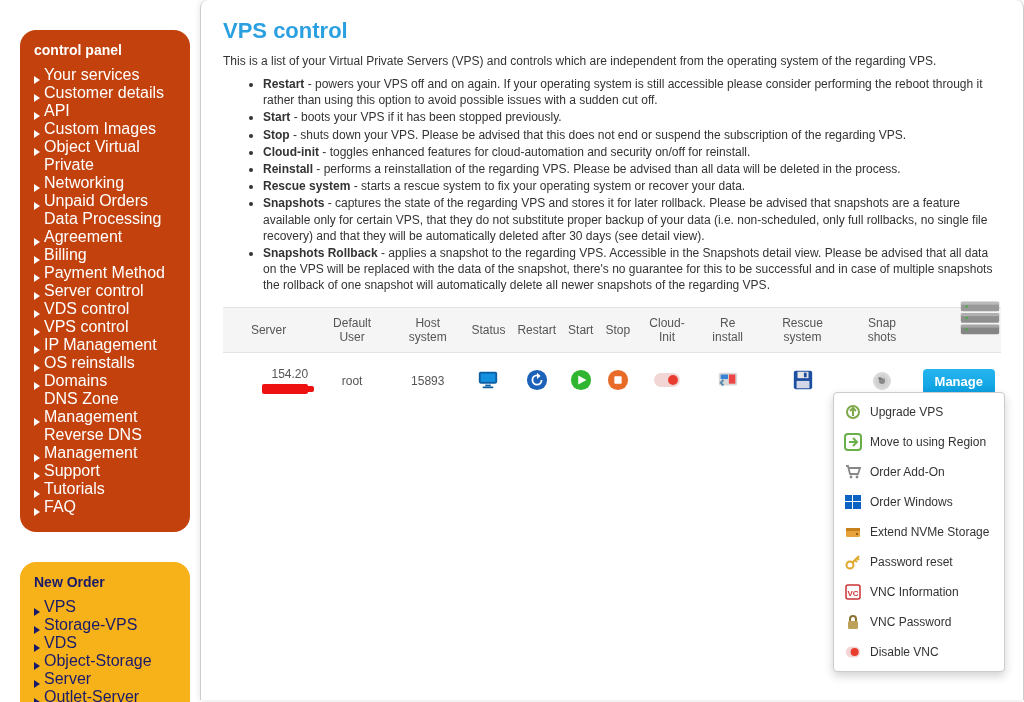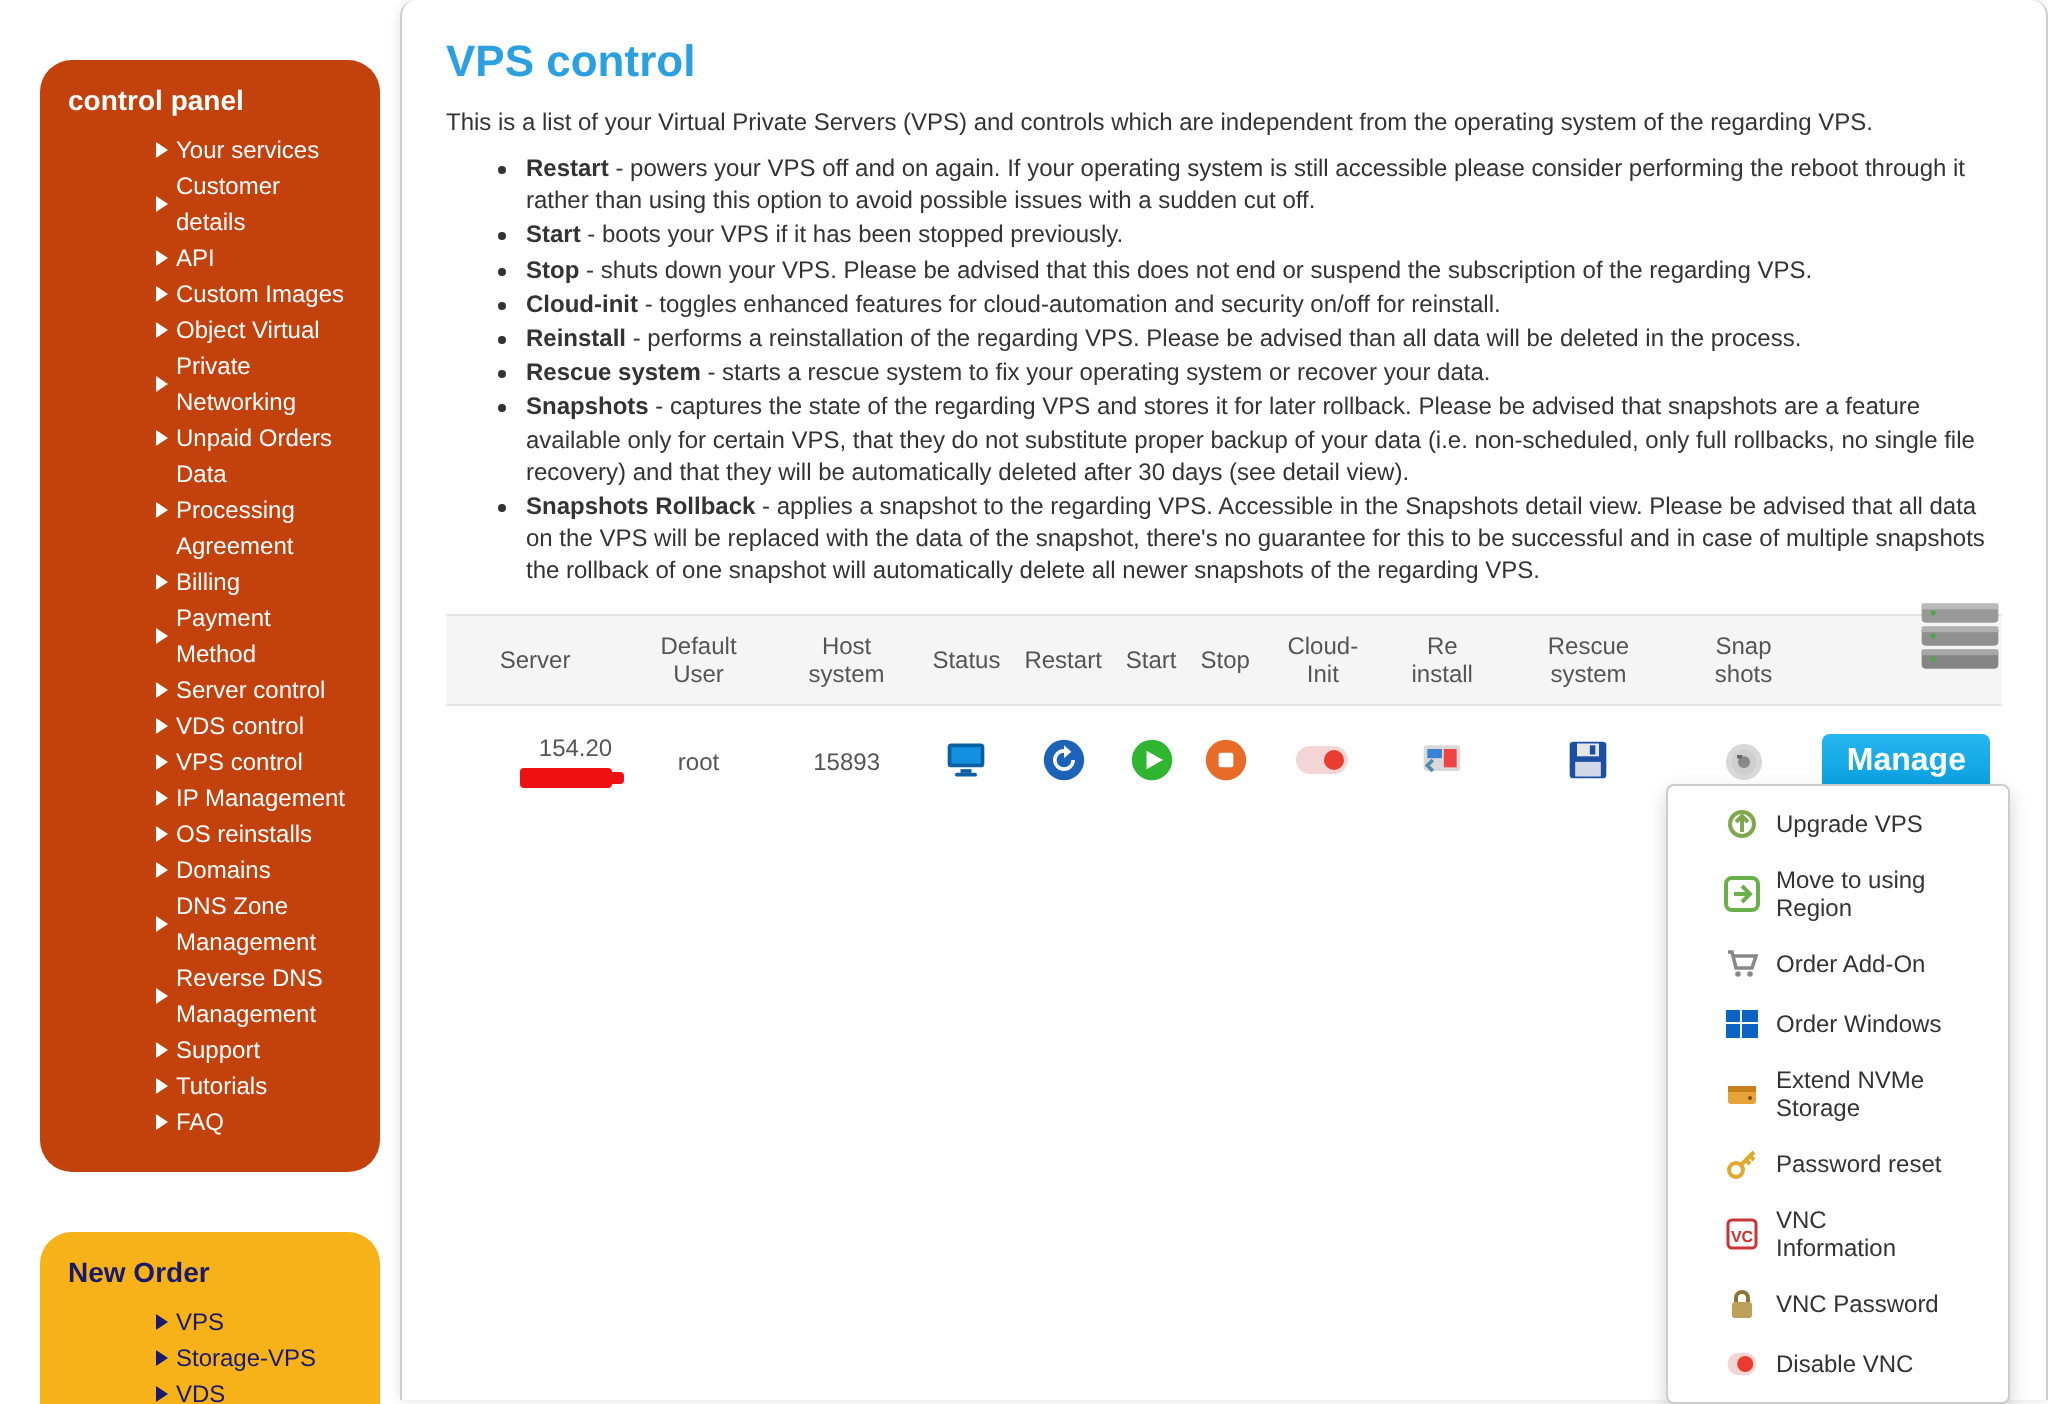--- a/index.html
+++ b/index.html
@@ -36,27 +36,26 @@
     margin: 0 0 8px 0;
     font-size: 14px;
     font-weight: bold;
   }
   .panel ul {
     list-style: none;
     margin: 0;
     padding: 0;
   }
   .panel li {
-    font-size: 12px;
+    font-size: 16px;
     line-height: 18px;
     cursor: pointer;
     display: flex;
-    align-items: center;
+    align-items: flex-end;
     gap: 4px;
-    margin-left: 44px;
   }
   .panel-blue li { color: #fff; }
   .panel-yellow li { color: #1a1a6b; }
   .chev {
     display: inline-block;
     width: 0; height: 0;
     border-top: 4px solid transparent;
     border-bottom: 4px solid transparent;
     border-left: 6px solid currentColor;
   }
@@ -166,42 +165,42 @@
     top: 296px;
   }
   .server-stack svg { width: 46px; height: 46px; }
 
   .manage-btn {
     background: linear-gradient(#26b6ef,#0a9ee0);
     color: #fff;
     border: none;
     border-radius: 4px;
     padding: 5px 12px;
-    font-size: 16px;
+    font-size: 13px;
     font-weight: bold;
     cursor: pointer;
     box-shadow: inset 0 -1px 0 rgba(0,0,0,0.15);
   }
 
   .dropdown {
     position: absolute;
     right: 18px;
     top: 392px;
     width: 172px;
     background: #fff;
     border: 1px solid #ccc;
     border-radius: 4px;
     box-shadow: 0 4px 10px rgba(0,0,0,0.18);
     padding: 4px 0;
   }
   .dropdown .item {
     display: flex;
     align-items: center;
     gap: 8px;
-    padding: 6px 28px;
+    padding: 6px 10px;
     font-size: 12px;
     color: #333;
     cursor: pointer;
   }
   .dd-ico {
     width: 18px; height: 18px;
     display: inline-flex;
     align-items: center; justify-content: center;
     flex-shrink: 0;
   }

